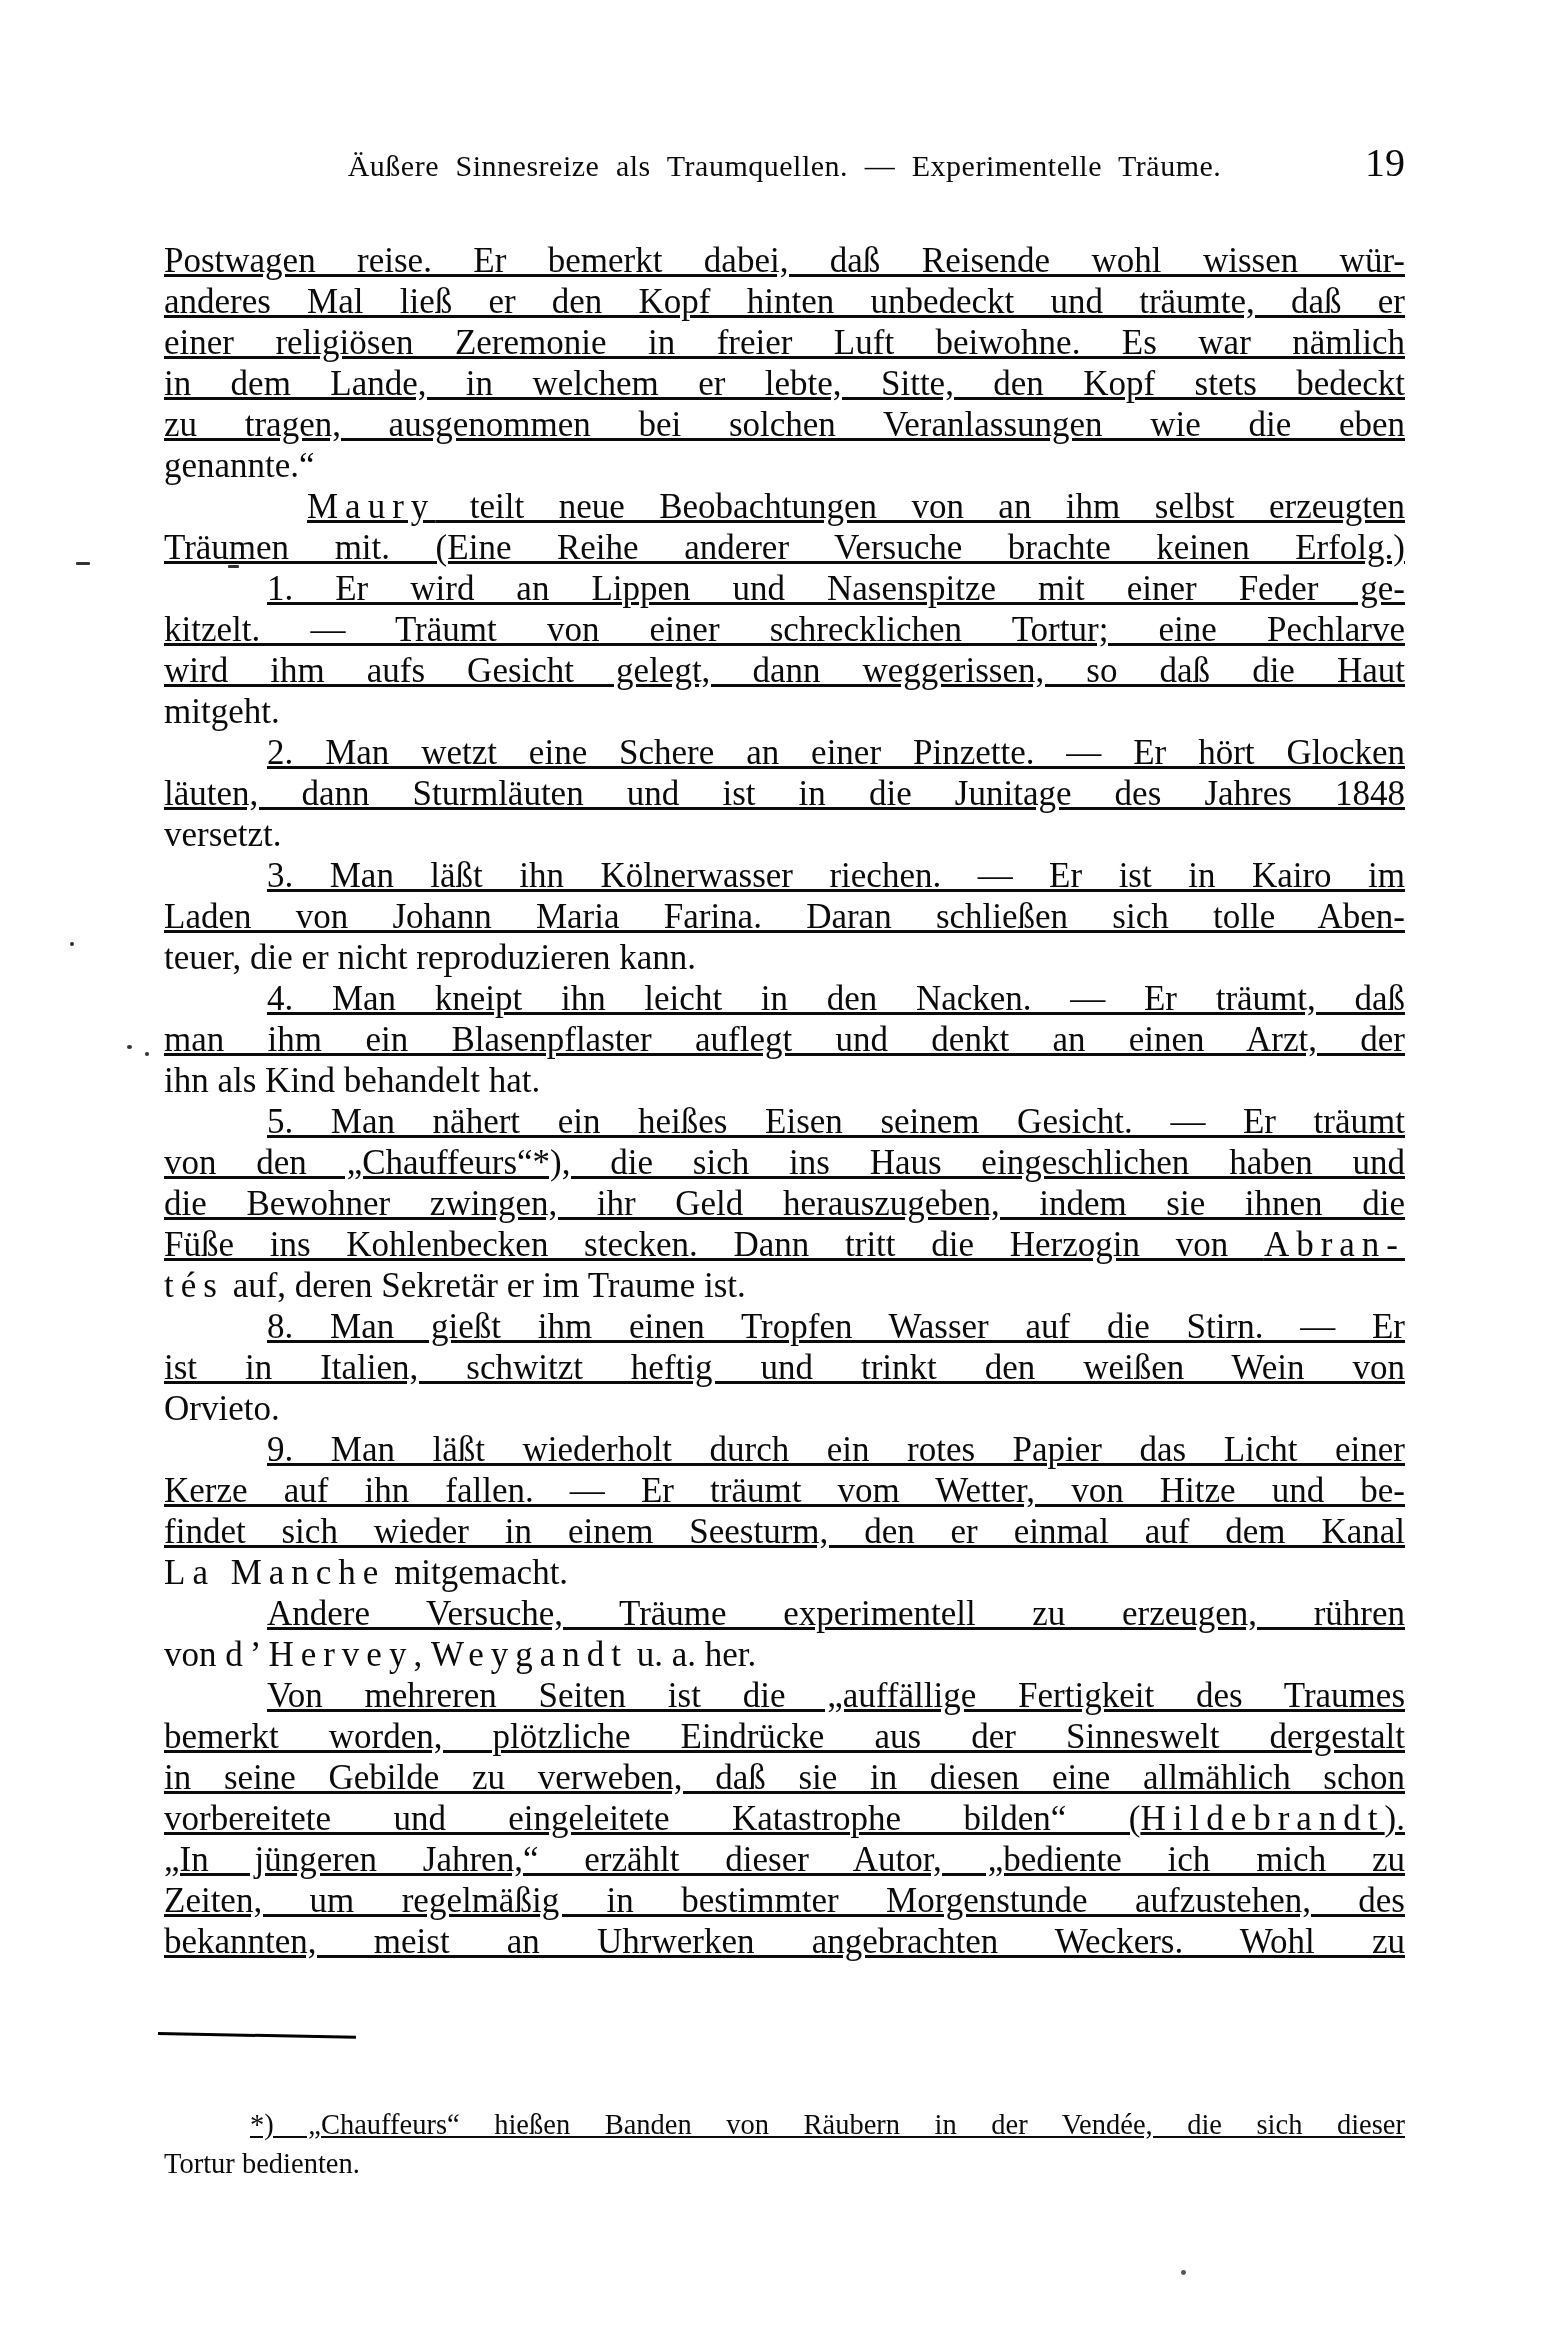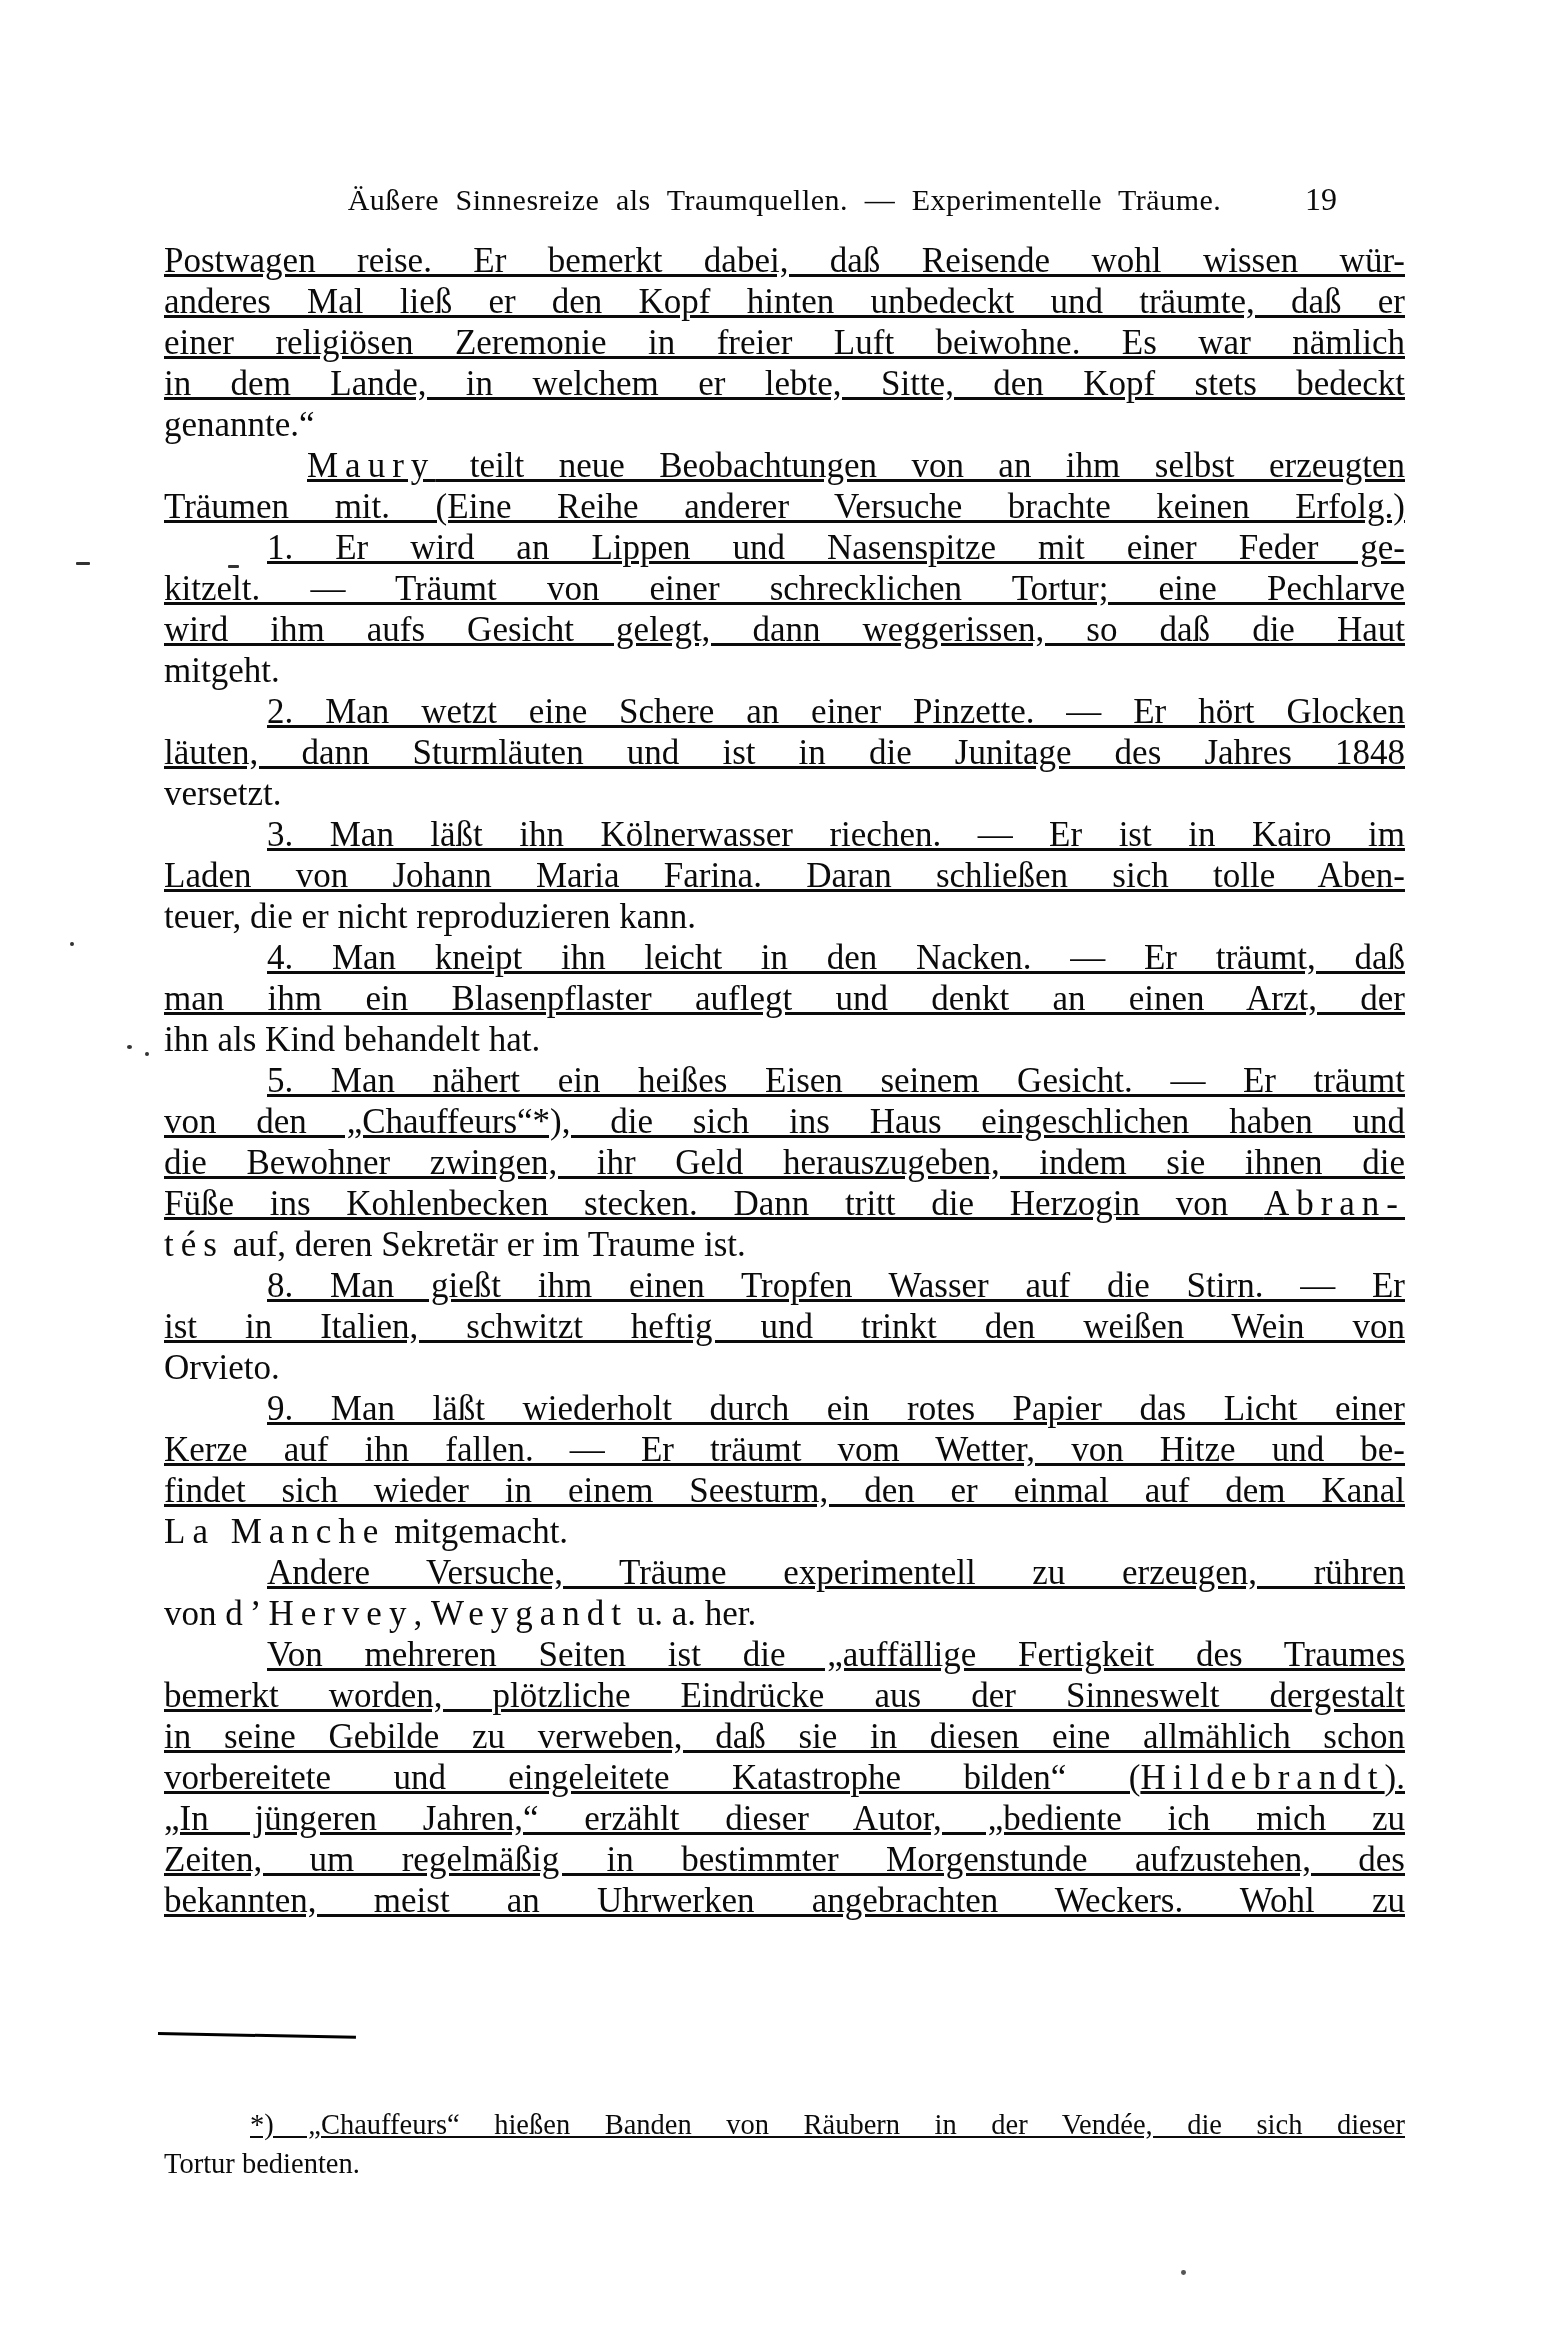--- a/index.html
+++ b/index.html
@@ -14,21 +14,21 @@
   #page { position: absolute; inset: 0; }
 
   
   .header-row {
     position: absolute; left: 164px; top: 143px; width: 1241px;
     display: flex; align-items: baseline;
     font-size: 30px; line-height: 40px;
   }
   .header-spacer { width: 100px; }
   .header-title { flex: 1; text-align: center; word-spacing: 8.6px; letter-spacing: 0.5px; }
-  .page-number { width: 100px; text-align: left; font-size: 32px; margin-top: 36px; }
+  .page-number { width: 100px; text-align: right; font-size: 40px; }
 
   
   #body-text {
     position: absolute; left: 164px; top: 240px; width: 1241px;
     font-size: 35px;
   }
   .tline { height: 41px; line-height: 41px; overflow: hidden; }
   .aj { text-align: justify; text-align-last: justify; text-decoration: underline; }
   .al { text-align: left; text-align-last: left; }
   .spaced { letter-spacing: 0.2em; }
@@ -59,20 +59,21 @@
     <div class="header-spacer"></div>
     <div class="header-title">Äußere Sinnesreize als Traumquellen. — Experimentelle Träume.</div>
     <div class="page-number">19</div>
   </div>
 
   <div id="body-text">
       <div class="tline aj"><span>Postwagen reise. Er bemerkt dabei, daß Reisende wohl wissen wür-</span></div>
       <div class="tline aj"><span>anderes Mal ließ er den Kopf hinten unbedeckt und träumte, daß er</span></div>
       <div class="tline aj"><span>einer religiösen Zeremonie in freier Luft beiwohne. Es war nämlich</span></div>
       <div class="tline aj"><span>in dem Lande, in welchem er lebte, Sitte, den Kopf stets bedeckt</span></div>
+      <div class="tline aj"><span>zu tragen, ausgenommen bei solchen Veranlassungen wie die eben</span></div>
       <div class="tline al"><span>genannte.“</span></div>
       <div class="tline aj" style="padding-left: 143px;"><span class="spaced">Maury</span><span> teilt neue Beobachtungen von an ihm selbst erzeugten</span></div>
       <div class="tline aj"><span>Träumen mit. (Eine Reihe anderer Versuche brachte keinen Erfolg.)</span></div>
       <div class="tline aj" style="padding-left: 103px;"><span>1. Er wird an Lippen und Nasenspitze mit einer Feder ge-</span></div>
       <div class="tline aj"><span>kitzelt. — Träumt von einer schrecklichen Tortur; eine Pechlarve</span></div>
       <div class="tline aj"><span>wird ihm aufs Gesicht gelegt, dann weggerissen, so daß die Haut</span></div>
       <div class="tline al"><span>mitgeht.</span></div>
       <div class="tline aj" style="padding-left: 103px;"><span>2. Man wetzt eine Schere an einer Pinzette. — Er hört Glocken</span></div>
       <div class="tline aj"><span>läuten, dann Sturmläuten und ist in die Junitage des Jahres 1848</span></div>
       <div class="tline al"><span>versetzt.</span></div>

